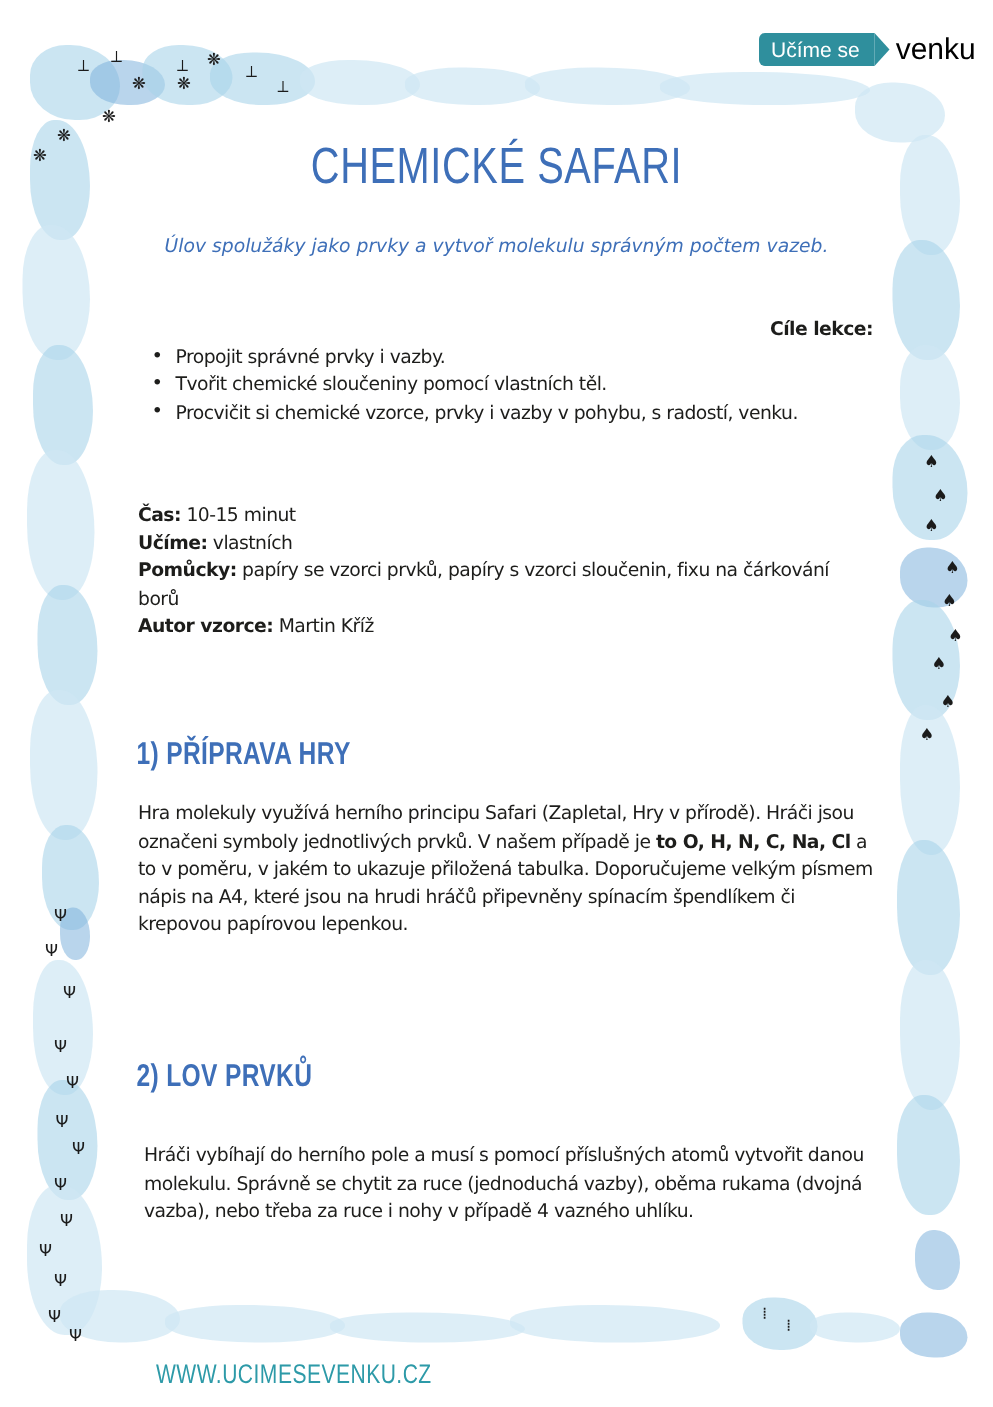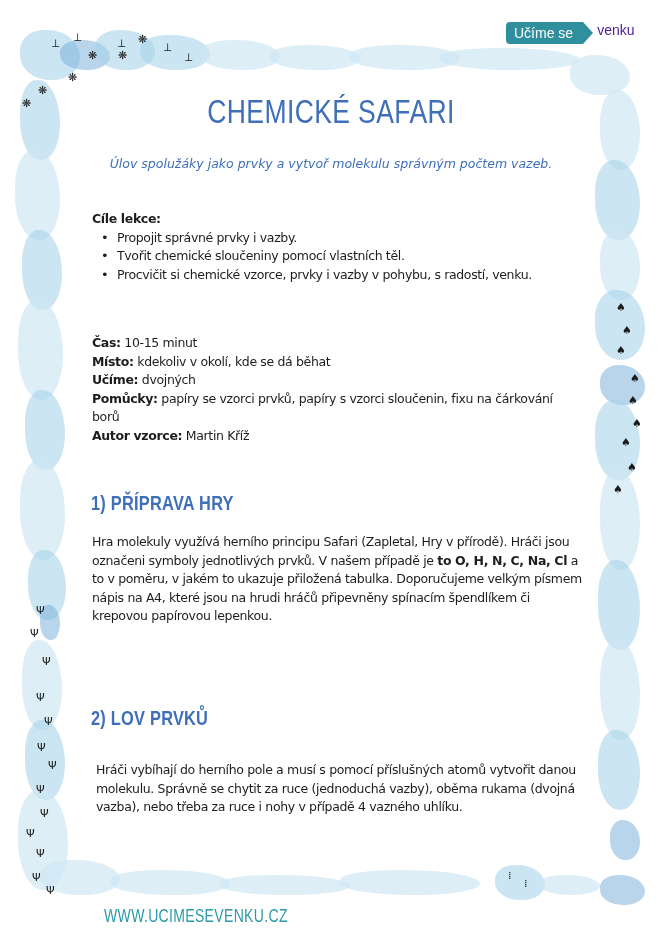--- a/index.html
+++ b/index.html
@@ -10,29 +10,29 @@
     .border-layer { position: absolute; inset: 0; pointer-events: none; }
     .blob { position: absolute; border-radius: 40% 55% 45% 50%; background: #a9d3ea; opacity: 0.6; }
     .blob.dark { background: #7fb3dd; opacity: 0.55; }
     .blob.pale { background: #cfe7f4; opacity: 0.7; }
     .track { position: absolute; font-size: 11px; color: #1b1b1b; line-height: 1; }
 
     
     .logo { position: absolute; left: 479px; top: 22px; display: flex; height: 22px; margin-left: 27px; }
     .logo-tag { background: #2f8f9d; color: #fff; font-family: "Liberation Sans", sans-serif; font-size: 14px; padding: 2px 10px 2px 8px; height: 22px; display: flex; align-items: center; border-radius: 4px 0 0 4px; position: relative; }
     .logo-tag::after { content: ""; position: absolute; right: -10px; top: 0; border-top: 11px solid transparent; border-bottom: 11px solid transparent; border-left: 10px solid #2f8f9d; }
-    .logo-rest { color: #4c1d95; font-family: "Liberation Sans", sans-serif; font-size: 14px; margin-left: 14px; }
+    .logo-rest { color: #000000; font-family: "Liberation Sans", sans-serif; font-size: 20px; margin-left: 14px; }
 
     
     .title { position: absolute; left: 0; width: 662px; top: 92px; text-align: center; font-family: "Liberation Sans", sans-serif; font-size: 34px; letter-spacing: 0.5px; color: #3e6fb8; transform: scaleX(0.78); transform-origin: center; font-weight: normal; }
     .subtitle { position: absolute; left: 0; width: 662px; top: 156px; text-align: center; font-family: "DejaVu Sans", sans-serif; font-style: italic; font-size: 12.5px; color: #3e6fb8; }
 
     .text { font-family: "DejaVu Sans", sans-serif; font-size: 12.5px; line-height: 18.5px; color: #1d1d1b; letter-spacing: -0.35px; }
     .goals { position: absolute; left: 92px; top: 210px; width: 490px; }
-    .goals-title { font-weight: bold; }
+    .goals-title { font-weight: bold; text-align: right; }
     .goals ul { list-style: none; }
     .goals li { position: relative; padding-left: 25px; }
     .goals li::before { content: "•"; position: absolute; left: 9px; top: 0; font-size: 13px; }
 
     .meta { position: absolute; left: 92px; top: 302px; width: 470px; margin-top: 32px; }
     .meta .k { font-weight: bold; }
 
     .section-h { position: absolute; left: 91px; font-family: "Liberation Sans", sans-serif; font-size: 21px; color: #3e6fb8; transform: scaleX(0.78); transform-origin: left; letter-spacing: 0.3px; }
     .h1 { top: 491px; }
     .h2 { top: 706px; }
@@ -139,22 +139,21 @@
   <div class="goals-title">Cíle lekce:</div>
   <ul>
     <li>Propojit správné prvky i vazby.</li>
     <li>Tvořit chemické sloučeniny pomocí vlastních těl.</li>
     <li>Procvičit si chemické vzorce, prvky i vazby v pohybu, s radostí, venku.</li>
   </ul>
 </div>
 
 <div class="meta text">
   <div><span class="k">Čas:</span><span> 10-15 minut</span></div>
-  <div><span class="k">Místo:</span><span> kdekoliv v okolí, kde se dá běhat</span></div>
-  <div><span class="k">Učíme:</span><span> dvojných</span></div>
+  <div><span class="k">Učíme:</span><span> vlastních</span></div>
   <div><span class="k">Pomůcky:</span><span> papíry se vzorci prvků, papíry s vzorci sloučenin, fixu na čárkování borů</span></div>
   <div><span class="k">Autor vzorce:</span><span> Martin Kříž</span></div>
 </div>
 
 <h2 class="section-h h1">1) PŘÍPRAVA HRY</h2>
 <div class="p1 text">
   <span>Hra molekuly využívá herního principu Safari (Zapletal, Hry v přírodě). Hráči jsou označeni symboly jednotlivých prvků. V našem případě je </span><span class="b">to O, H, N, C, Na, Cl</span><span> a to v poměru, v jakém to ukazuje přiložená tabulka. Doporučujeme velkým písmem nápis na A4, které jsou na hrudi hráčů připevněny spínacím špendlíkem či krepovou papírovou lepenkou.</span>
 </div>
 
 <h2 class="section-h h2">2) LOV PRVKŮ</h2>

